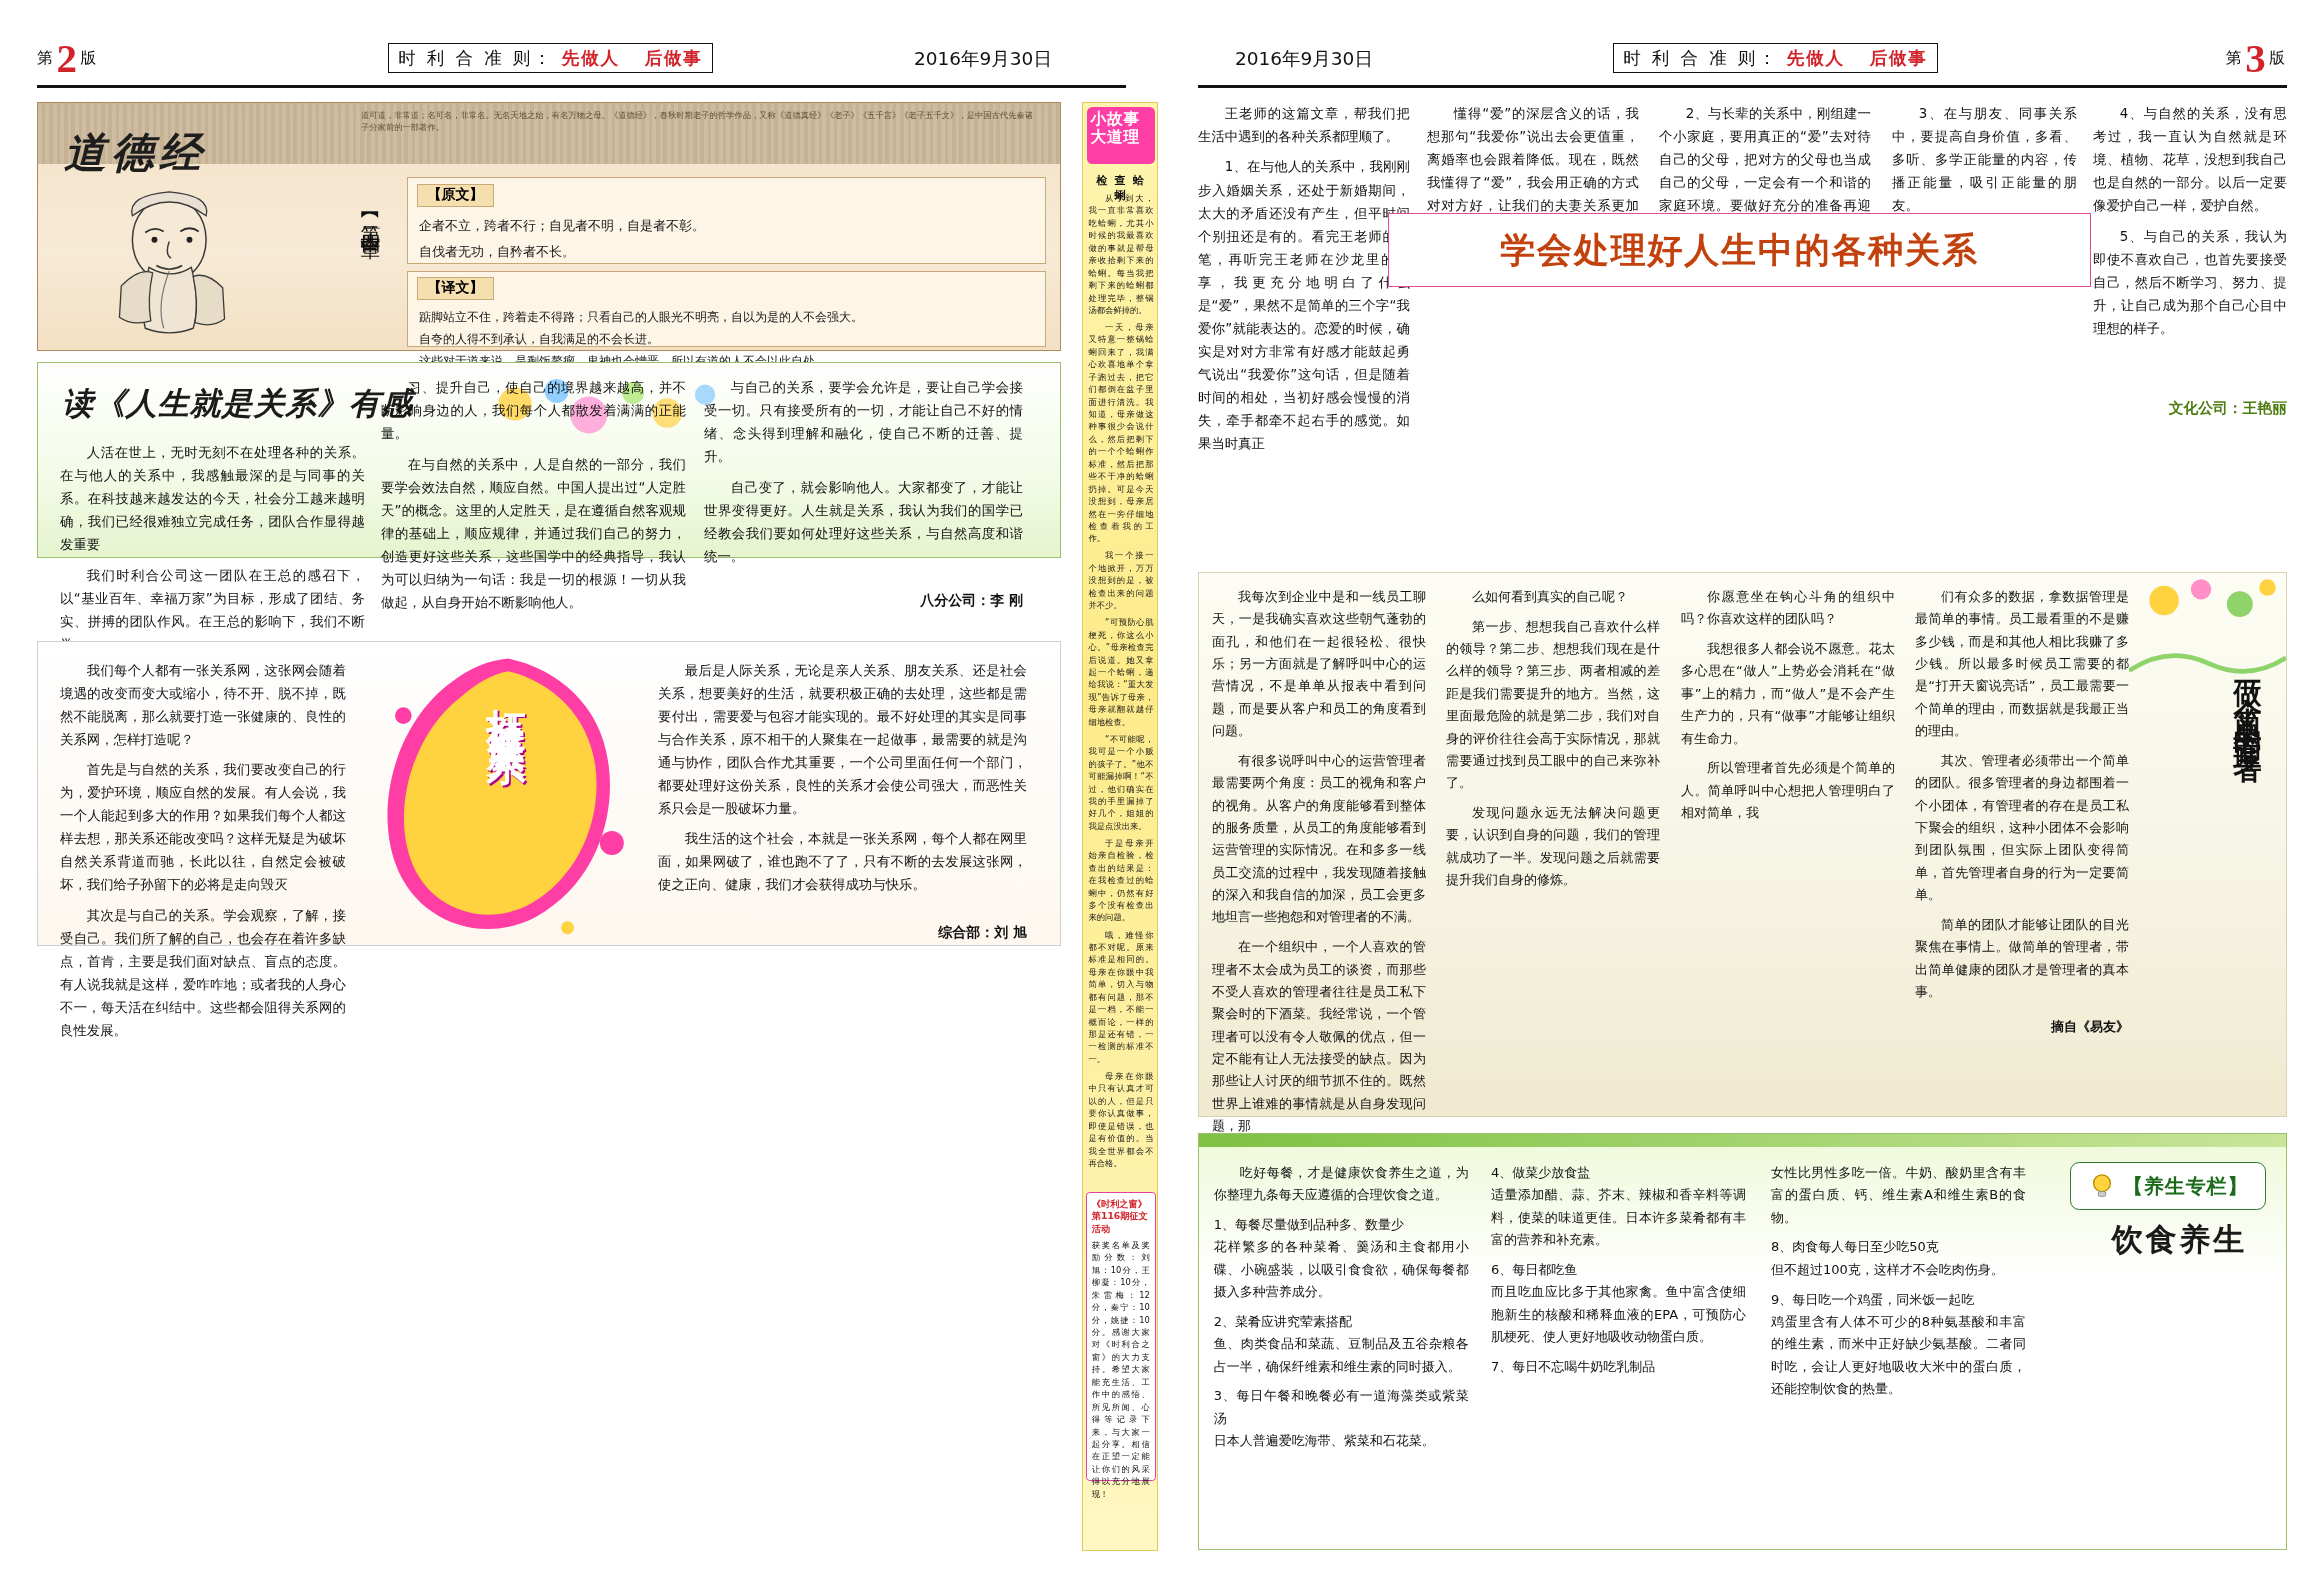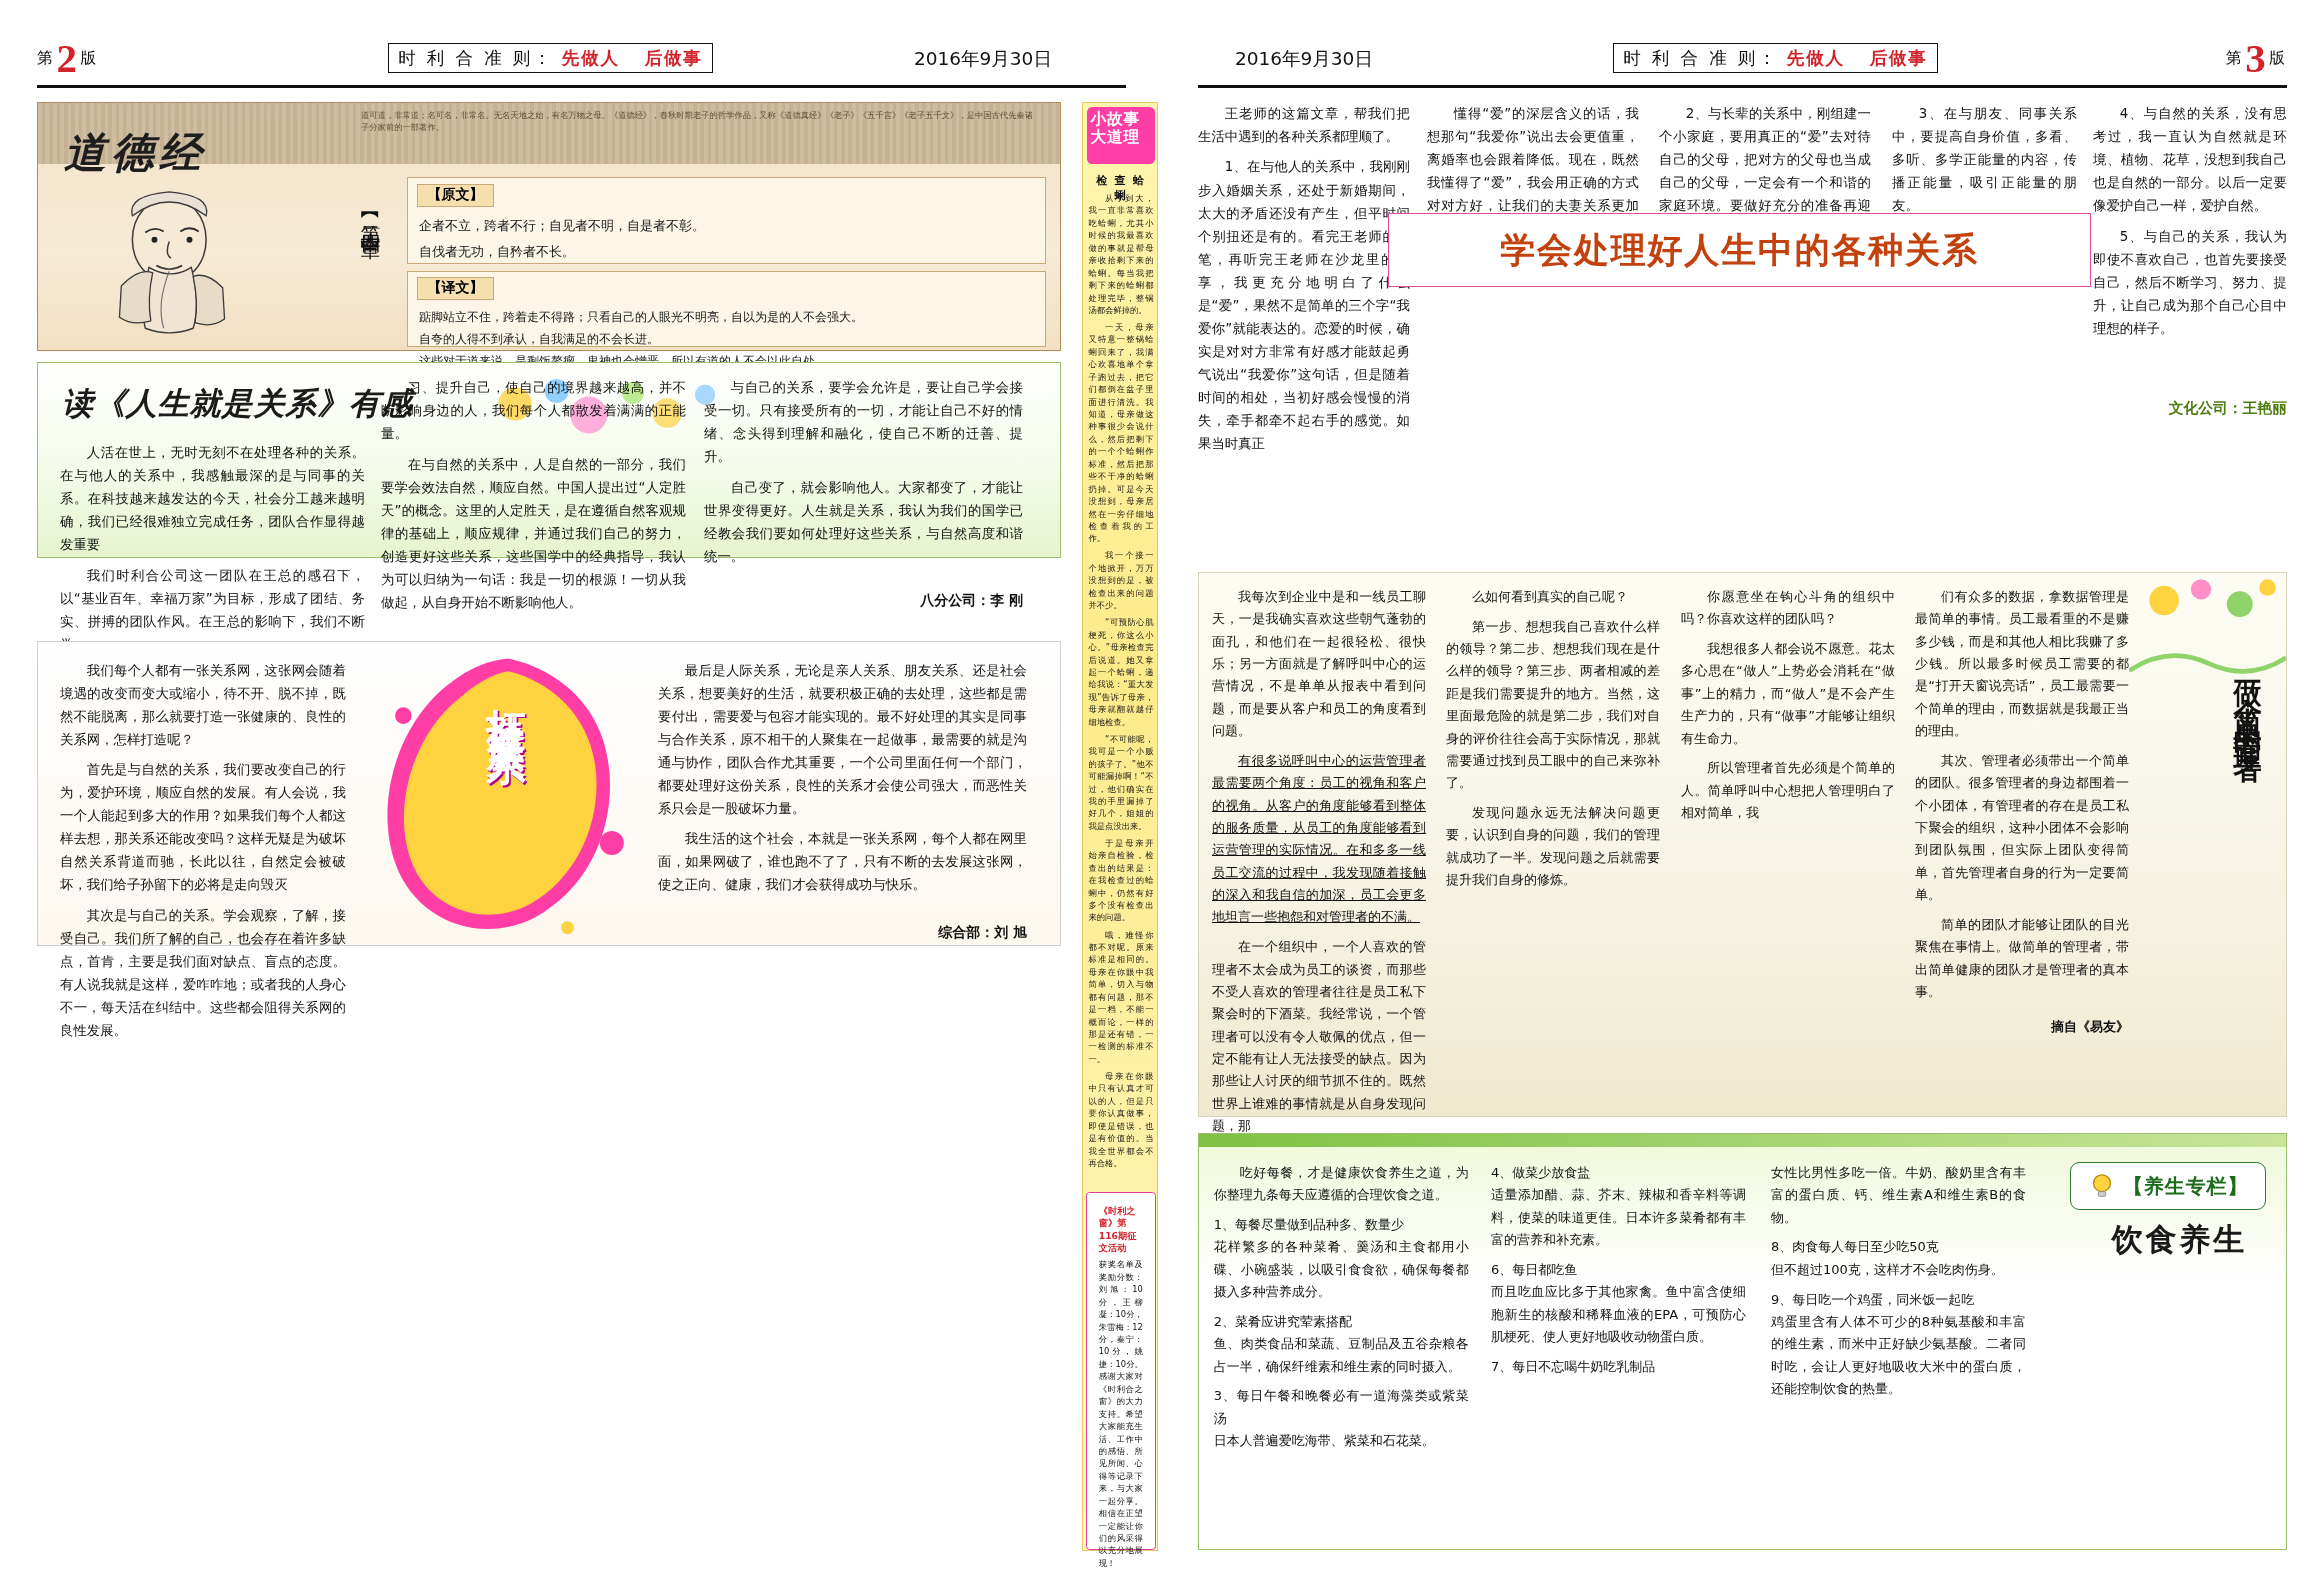--- a/index.html
+++ b/index.html
@@ -173,21 +173,21 @@
       <p style="margin:0 0 4.6px;text-indent:2em;">从小到大，我一直非常喜欢吃蛤蜊，尤其小时候的我最喜欢做的事就是帮母亲收拾剩下来的蛤蜊。每当我把剩下来的蛤蜊都处理完毕，整锅汤都会鲜掉的。</p>
       <p style="margin:0 0 4.6px;text-indent:2em;">一天，母亲又特意一整锅蛤蜊回来了，我满心欢喜地单个拿子跑过去，把它们都倒在盆子里面进行清洗。我知道，母亲做这种事很少会说什么，然后把剩下的一个个蛤蜊作标准，然后把那些不干净的蛤蜊扔掉。可是今天没想到，母亲居然在一旁仔细地检查着我的工作。</p>
       <p style="margin:0 0 4.6px;text-indent:2em;">我一个接一个地掀开，万万没想到的是，被检查出来的问题并不少。</p>
       <p style="margin:0 0 4.6px;text-indent:2em;">“可预防心肌梗死，你这么小心。”母亲检查完后说道。她又拿起一个蛤蜊，递给我说：“重大发现”告诉了母亲，母亲就翻就越仔细地检查。</p>
       <p style="margin:0 0 4.6px;text-indent:2em;">“不可能呢，我可是一个小贩的孩子了。”他不可能漏掉啊！“不过，他们确实在我的手里漏掉了好几个，姐姐的我是点没出来。</p>
       <p style="margin:0 0 4.6px;text-indent:2em;">于是母亲开始亲自检验，检查出的结果是：在我检查过的蛤蜊中，仍然有好多个没有检查出来的问题。</p>
       <p style="margin:0 0 4.6px;text-indent:2em;">哦，难怪你都不对呢。原来标准是相同的。母亲在你眼中我简单，切入与物都有问题，那不是一档，不能一概而论，一样的那是还有错，一一检测的标准不一。</p>
       <p style="margin:0;text-indent:2em;">母亲在你眼中只有认真才可以的人，但是只要你认真做事，即使是错误，也是有价值的。当我全世界都会不再合格。</p>
     </div>
 
-    <div style="position:absolute;left:2.8px;top:1089px;width:70px;height:358px;background:#fff;border:1.8px solid #e03fa0;border-radius:3.7px;box-sizing:border-box;padding:12px;">
+    <div style="position:absolute;left:2.8px;top:1089px;width:70px;height:289px;background:#fff;border:1.8px solid #e03fa0;border-radius:3.7px;box-sizing:border-box;padding:5px;">
       <div style="font-size:9.2px;font-weight:bold;color:#d2232a;line-height:1.35;">《时利之窗》第116期征文活动</div>
       <div style="font-size:8.3px;line-height:1.5;color:#111;margin-top:3.7px;text-align:justify;">获奖名单及奖励分数：刘旭：10分，王柳凝：10分，朱雷梅：12分，秦宁：10分，姚捷：10分。感谢大家对《时利合之窗》的大力支持。希望大家能充生活、工作中的感悟、所见所闻、心得等记录下来，与大家一起分享。相信在正望一定能让你们的风采得以充分地展现！</div>
     </div>
   </div>
 
   <div class="pg" id="rightpage">
 
     <div class="hdr" style="left:74px;font-size:18.5px;color:#111;">2016年9月30日</div>
 
     <div class="hdr" style="left:452px;">
@@ -242,21 +242,21 @@
       <svg style="position:absolute;right:0;top:-3.7px;width:157px;height:111px;" viewBox="0 0 170 120">
         <circle cx="38" cy="34" r="16" fill="#ffd23f"></circle>
           <circle cx="78" cy="22" r="11" fill="#ff8fc6"></circle>
         <circle cx="120" cy="38" r="14" fill="#8fd36a"></circle>
           <circle cx="150" cy="20" r="9" fill="#ffd23f"></circle>
         <path d="M0 110 q42 -28 86 -8 q44 20 84 -6" stroke="#8fd36a" stroke-width="5" fill="none"></path>
       </svg>
 
       <div class="colbox body-col" style="left:13px;top:13px;width:214px;font-size:13px;">
         <p style="margin:0 0 7.4px;text-indent:2em;">我每次到企业中是和一线员工聊天，一是我确实喜欢这些朝气蓬勃的面孔，和他们在一起很轻松、很快乐；另一方面就是了解呼叫中心的运营情况，不是单单从报表中看到问题，而是要从客户和员工的角度看到问题。</p>
-        <p style="margin:0 0 7.4px;text-indent:2em;text-decoration:underline;">有很多说呼叫中心的运营管理者最需要两个角度：员工的视角和客户的视角。从客户的角度能够看到整体的服务质量，从员工的角度能够看到运营管理的实际情况。在和多多一线员工交流的过程中，我发现随着接触的深入和我自信的加深，员工会更多地坦言一些抱怨和对管理者的不满。</p>
+        <p style="margin:0 0 7.4px;text-indent:2em;">有很多说呼叫中心的运营管理者最需要两个角度：员工的视角和客户的视角。从客户的角度能够看到整体的服务质量，从员工的角度能够看到运营管理的实际情况。在和多多一线员工交流的过程中，我发现随着接触的深入和我自信的加深，员工会更多地坦言一些抱怨和对管理者的不满。</p>
         <p style="margin:0;text-indent:2em;">在一个组织中，一个人喜欢的管理者不太会成为员工的谈资，而那些不受人喜欢的管理者往往是员工私下聚会时的下酒菜。我经常说，一个管理者可以没有令人敬佩的优点，但一定不能有让人无法接受的缺点。因为那些让人讨厌的细节抓不住的。既然世界上谁难的事情就是从自身发现问题，那</p>
       </div>
 
       <div class="colbox body-col" style="left:247px;top:13px;width:214px;font-size:13px;">
         <p style="margin:0 0 7.4px;text-indent:2em;">么如何看到真实的自己呢？</p>
         <p style="margin:0 0 7.4px;text-indent:2em;">第一步、想想我自己喜欢什么样的领导？第二步、想想我们现在是什么样的领导？第三步、两者相减的差距是我们需要提升的地方。当然，这里面最危险的就是第二步，我们对自身的评价往往会高于实际情况，那就需要通过找到员工眼中的自己来弥补了。</p>
         <p style="margin:0;text-indent:2em;">发现问题永远无法解决问题更要，认识到自身的问题，我们的管理就成功了一半。发现问题之后就需要提升我们自身的修炼。</p>
       </div>
 
       <div class="colbox body-col" style="left:482px;top:13px;width:214px;font-size:13px;">

